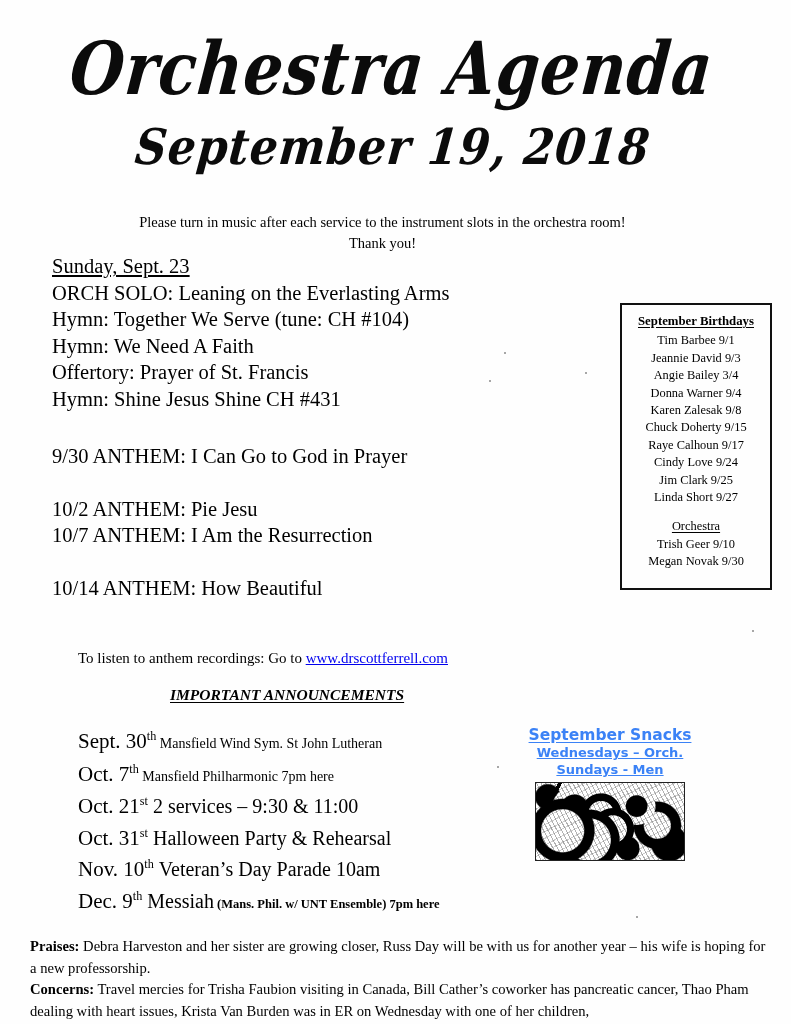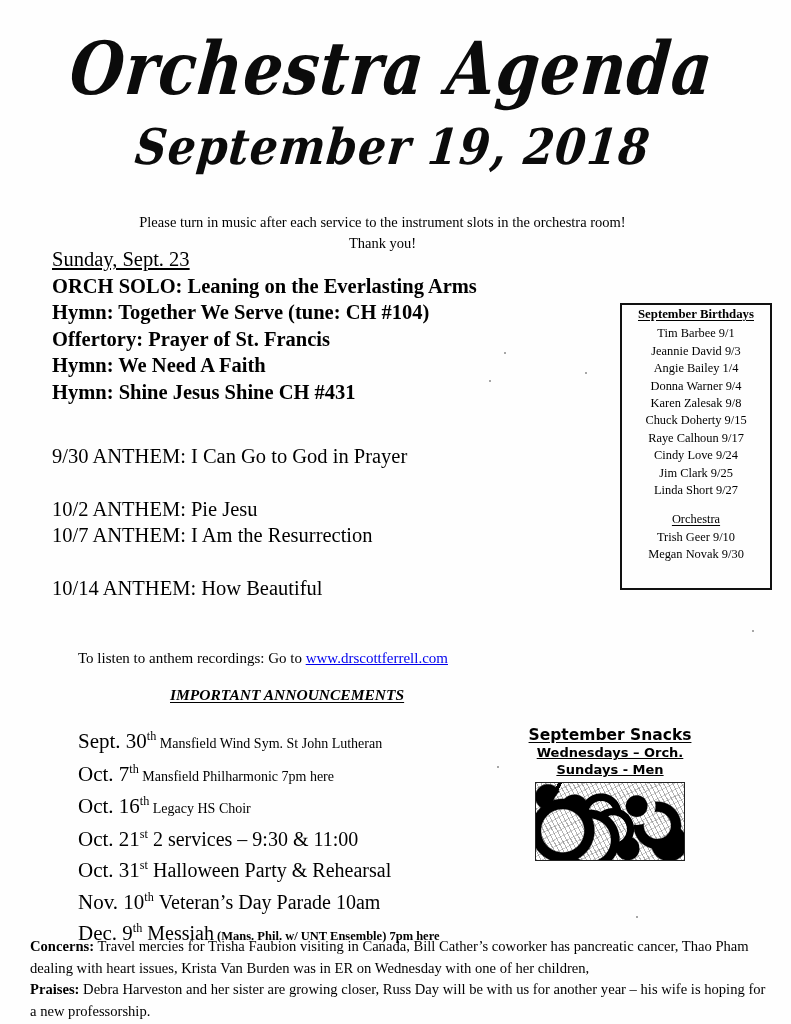--- a/index.html
+++ b/index.html
@@ -54,31 +54,31 @@
     width: 765px;
     text-align: center;
     font-size: 14.5px;
     line-height: 21px;
   }
   #notice div { white-space: nowrap; }
 
   
   #service-block {
     position: absolute;
-    top: 246px;
+    top: 253px;
     left: 52px;
     width: 540px;
     font-size: 20.5px;
     line-height: 26.5px;
   }
   #service-heading {
     text-decoration: underline;
     text-underline-offset: 2px;
   }
-  .service-line { white-space: nowrap; font-weight: bold; }
+  .service-line { white-space: nowrap; }
 
   
   #anthems {
     position: absolute;
     top: 443px;
     left: 52px;
     width: 540px;
     font-size: 20.5px;
     line-height: 26.5px;
   }
@@ -87,21 +87,21 @@
 
   
   #birthday-box {
     position: absolute;
     left: 620px;
     top: 303px;
     width: 152px;
     height: 287px;
     border: 2px solid #111;
     box-sizing: border-box;
-    padding-top: 1px;
+    padding-top: 8px;
     text-align: center;
     font-size: 12.4px;
     line-height: 17.4px;
   }
   #birthday-box .bday-head {
     font-weight: 700;
     font-size: 12.8px;
     text-decoration: underline;
     text-underline-offset: 2px;
     margin-bottom: 2px;
@@ -150,21 +150,21 @@
   .ann-text-xs { font-size: 12.5px; font-weight: bold; }
 
   
   #snacks {
     position: absolute;
     left: 527px;
     top: 726px;
     width: 166px;
     text-align: center;
     font-family: "DejaVu Sans", "Liberation Sans", sans-serif;
-    color: #000000;
+    color: #3b82f6;
   }
   #snacks .snack-title {
     font-size: 15.5px;
     font-weight: 700;
     text-decoration: underline;
     text-underline-offset: 2px;
     white-space: nowrap;
   }
   #snacks .snack-sub {
     font-size: 13px;
@@ -239,41 +239,41 @@
   <div id="notice">
     <div>Please turn in music after each service to the instrument slots in the orchestra room!</div>
     <div>Thank you!</div>
   </div>
 
   <div id="service-block">
     <div id="service-heading">Sunday,  Sept. 23</div>
     <div id="service-lines">
         <div class="service-line">ORCH SOLO:  Leaning on the Everlasting Arms</div>
         <div class="service-line">Hymn:  Together We Serve  (tune:  CH #104)</div>
+        <div class="service-line">Hymn:  We Need A Faith</div>
         <div class="service-line">Offertory:  Prayer of St. Francis</div>
-        <div class="service-line">Hymn:  We Need A Faith</div>
         <div class="service-line">Hymn:   Shine Jesus Shine  CH #431</div>
       </div>
   </div>
 
   <div id="anthems">
       <div class="anthem-line">9/30  ANTHEM:  I Can Go to God in Prayer</div>
       <div class="anthem-gap"></div>
       <div class="anthem-line">10/2  ANTHEM:  Pie Jesu</div>
       <div class="anthem-line">10/7  ANTHEM:  I Am the Resurrection</div>
       <div class="anthem-gap"></div>
       <div class="anthem-line">10/14  ANTHEM:  How Beautiful</div>
     </div>
 
   <div id="birthday-box">
     <div class="bday-head">September Birthdays</div>
     <div id="bday-list">
         <div class="bday-row">Tim Barbee  9/1</div>
         <div class="bday-row">Jeannie David  9/3</div>
-        <div class="bday-row">Angie Bailey  1/4</div>
+        <div class="bday-row">Angie Bailey  3/4</div>
         <div class="bday-row">Donna Warner  9/4</div>
         <div class="bday-row">Karen Zalesak  9/8</div>
         <div class="bday-row">Chuck Doherty  9/15</div>
         <div class="bday-row">Raye Calhoun  9/17</div>
         <div class="bday-row">Cindy Love  9/24</div>
         <div class="bday-row">Jim Clark  9/25</div>
         <div class="bday-row">Linda Short  9/27</div>
       </div>
     <div class="sub-head">Orchestra</div>
     <div id="orch-list">
@@ -284,40 +284,39 @@
 
   <div id="announce-head">IMPORTANT ANNOUNCEMENTS</div>
 
   <div id="recordings">
     <span>To listen to anthem recordings:  Go to </span><a class="url" href="#">www.drscottferrell.com</a>
   </div>
 
   <div id="announcements">
       <div class="ann-row"><span class="ann-date">Sept. 30<sup>th</sup></span><span class="ann-text-sm">&nbsp;Mansfield Wind Sym.  St John Lutheran</span></div>
       <div class="ann-row"><span class="ann-date">Oct. 7<sup>th</sup></span><span class="ann-text-sm">&nbsp;Mansfield Philharmonic  7pm here</span></div>
-      <div class="ann-row"><span class="ann-date">Oct. 16<sup>th</sup></span><span class="ann-text-sm">&nbsp;Legacy HS Choir</span></div>
       <div class="ann-row"><span class="ann-date">Oct. 21<sup>st</sup></span><span class="ann-text-lg">&nbsp;2 services – 9:30 &amp; 11:00</span></div>
       <div class="ann-row"><span class="ann-date">Oct.  31<sup>st</sup></span><span class="ann-text-lg">&nbsp;Halloween Party &amp; Rehearsal</span></div>
       <div class="ann-row"><span class="ann-date">Nov. 10<sup>th</sup></span><span class="ann-text-lg">&nbsp;Veteran’s Day Parade 10am</span></div>
       <div class="ann-row"><span class="ann-date">Dec. 9<sup>th</sup></span><span class="ann-text-lg">&nbsp;Messiah</span><span class="ann-text-xs">&nbsp;(Mans. Phil. w/ UNT Ensemble)  7pm here</span></div>
     </div>
 
   <div id="snacks">
     <div class="snack-title">September Snacks</div>
     <div class="snack-sub">Wednesdays – Orch.</div>
     <div class="snack-sub">Sundays - Men</div>
     <div id="snack-photo"></div>
   </div>
 
   <div id="prayer">
     <div>
-      <b>Concerns:</b><span>  Travel mercies for Trisha Faubion visiting in Canada, Bill Cather’s coworker has pancreatic cancer, Thao Pham dealing with heart issues, Krista Van Burden was in ER on Wednesday with one of her children,</span>
+      <b>Praises:</b><span>  Debra Harveston and her sister are growing closer, Russ Day will be with us for another year – his  wife is hoping for a new professorship.</span>
     </div>
     <div>
-      <b>Praises:</b><span>  Debra Harveston and her sister are growing closer, Russ Day will be with us for another year – his  wife is hoping for a new professorship.</span>
+      <b>Concerns:</b><span>  Travel mercies for Trisha Faubion visiting in Canada, Bill Cather’s coworker has pancreatic cancer, Thao Pham dealing with heart issues, Krista Van Burden was in ER on Wednesday with one of her children,</span>
     </div>
     <div class="clipped">Joint, Liz needs to recover from a viral upper respiratory belongs</div>
   </div>
 
   <div class="speck" style="left:504px;top:352px;width:2px;height:2px;"></div>
   <div class="speck" style="left:489px;top:380px;width:2px;height:2px;"></div>
   <div class="speck" style="left:585px;top:372px;width:2px;height:2px;"></div>
   <div class="speck" style="left:752px;top:630px;width:2px;height:2px;"></div>
   <div class="speck" style="left:497px;top:766px;width:2px;height:2px;"></div>
   <div class="speck" style="left:636px;top:916px;width:2px;height:2px;"></div>

